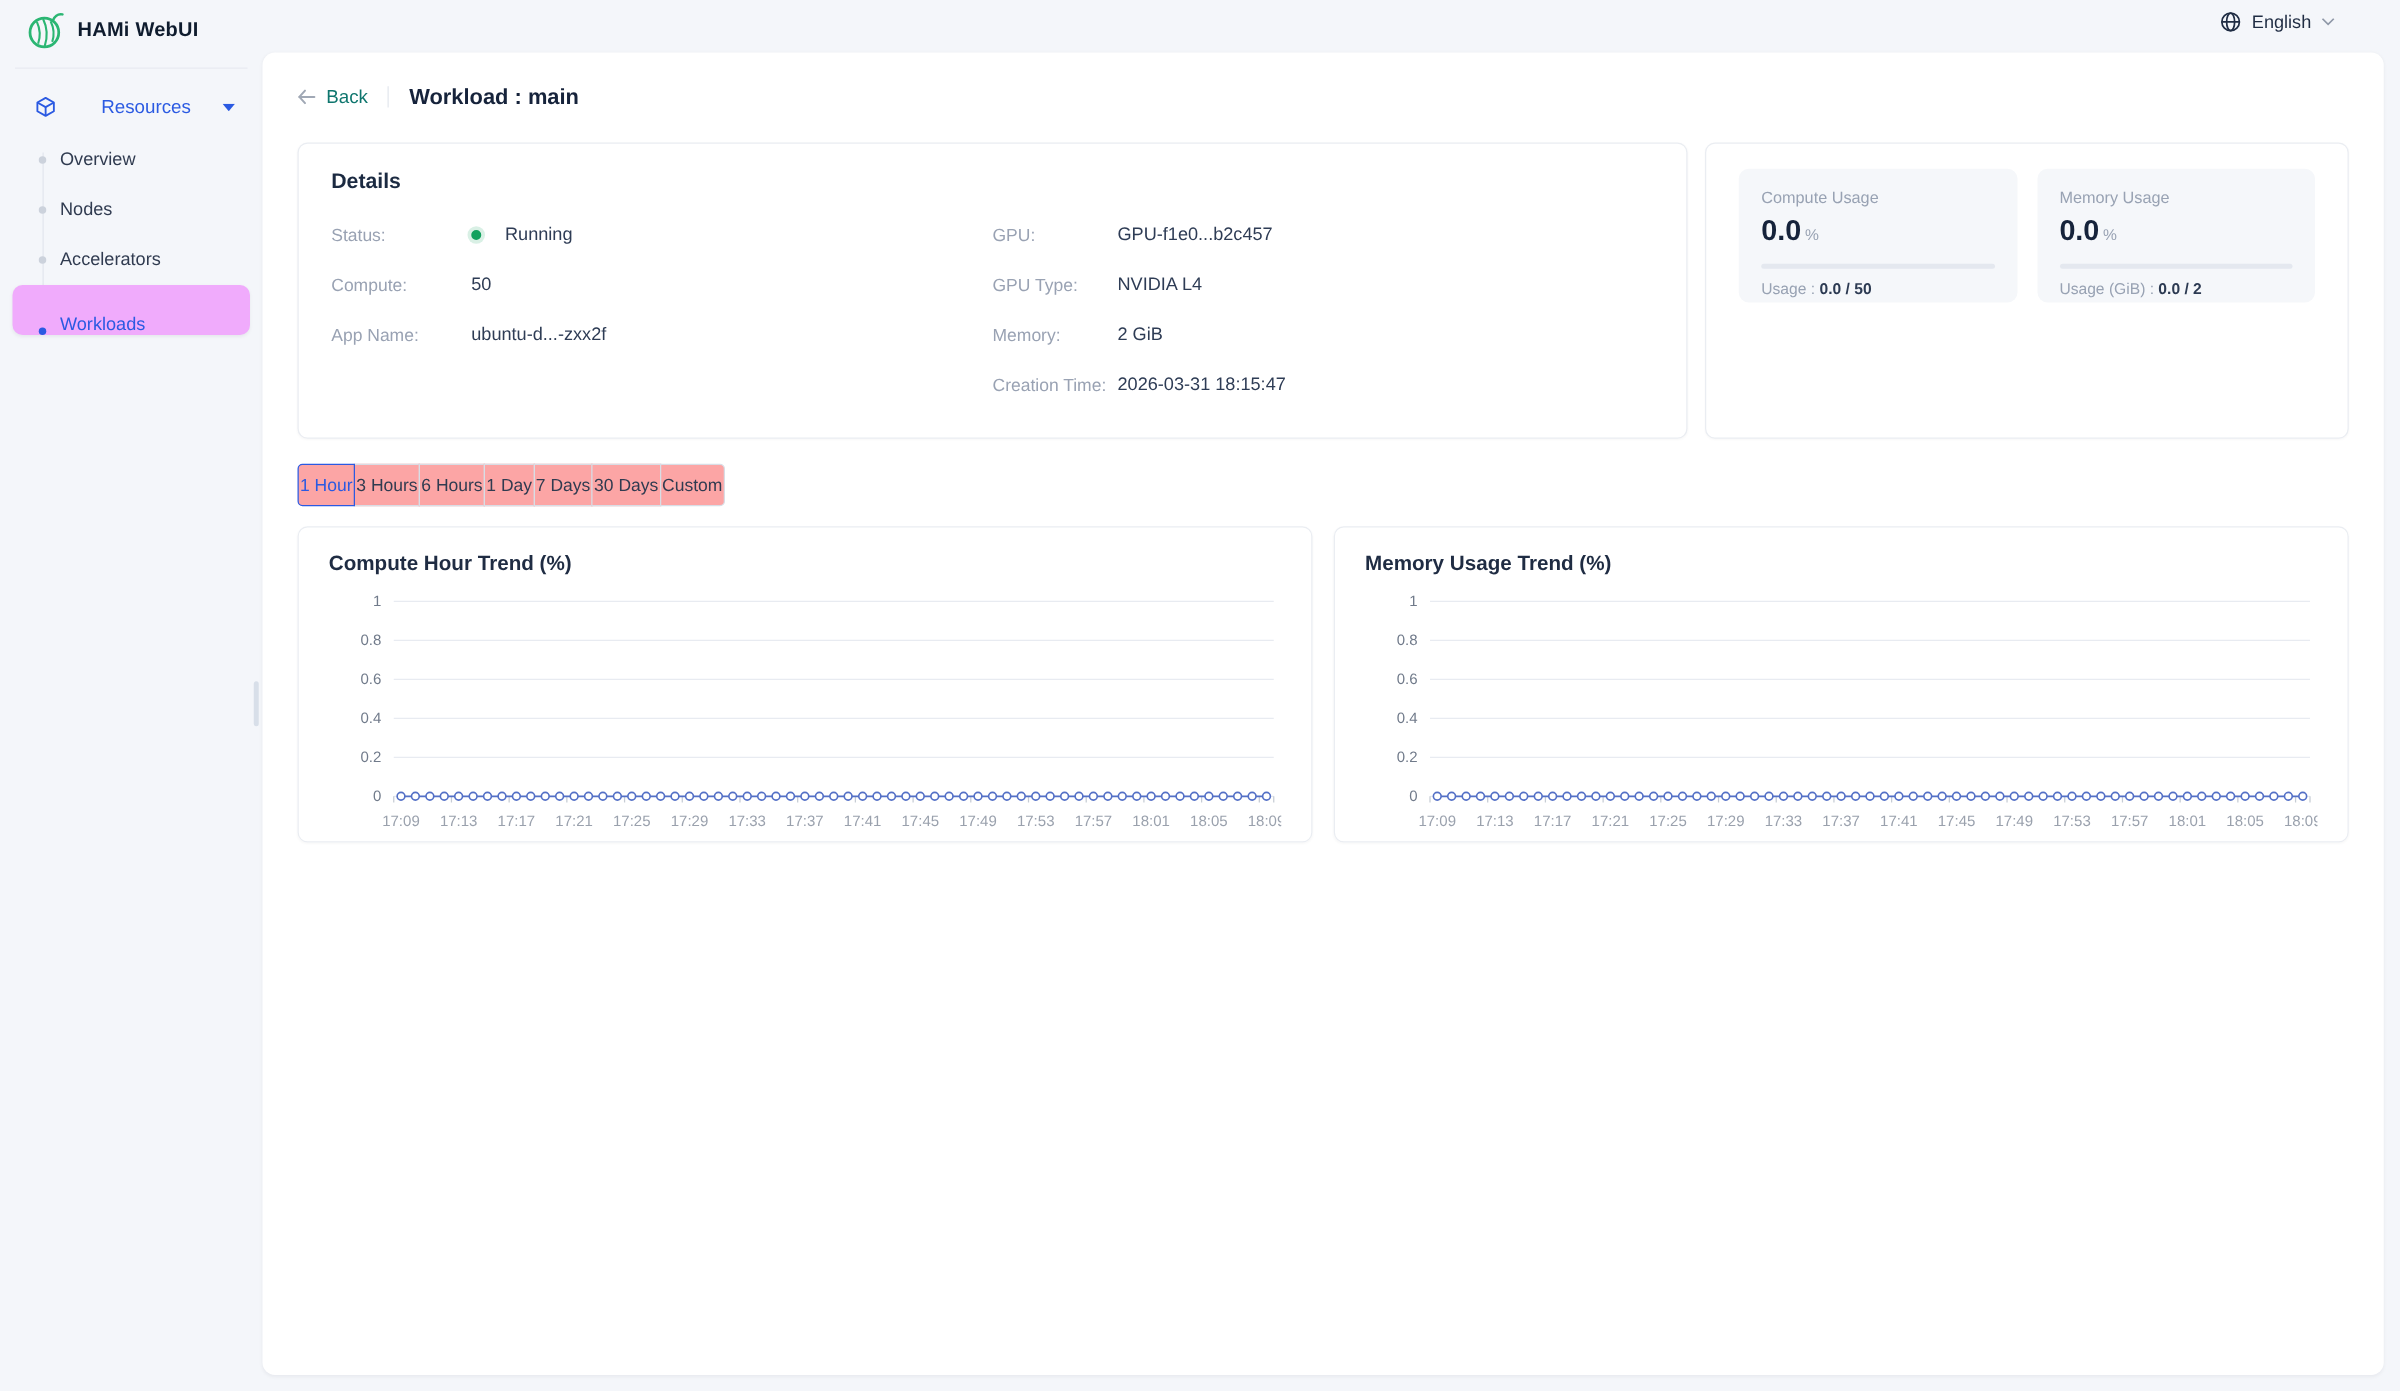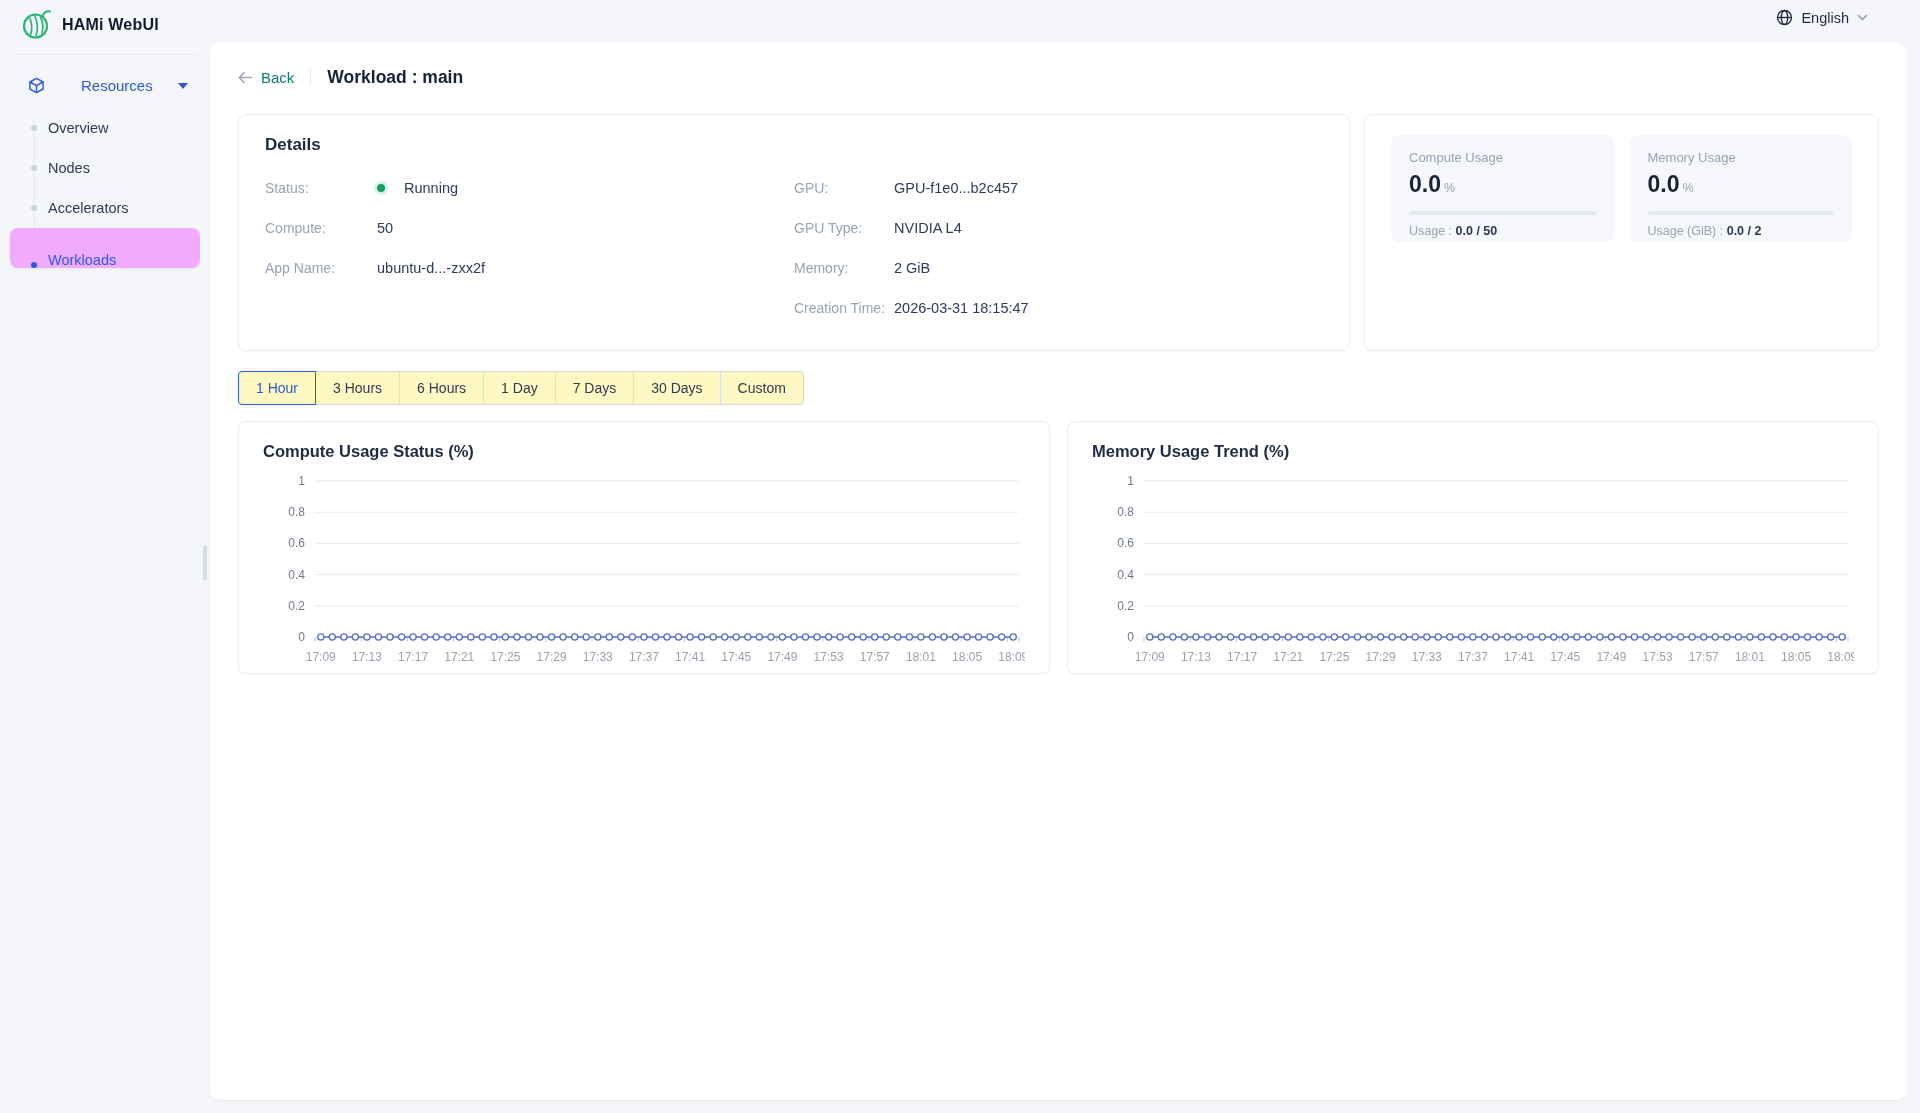--- a/index.html
+++ b/index.html
@@ -54,21 +54,21 @@
   .ov-value { font-size:23px; font-weight:700; color:#16233b; }
   .ov-unit { font-size:12.5px; color:#98a2b3; }
   .ov-bar { height:4px; background:#e4e8ef; border-radius:2px; margin:13px 0 9px; overflow:hidden; }
   .ov-bar-fill { height:100%; background:#2b5ae2; width:0%; }
   .ov-usage { font-size:12.5px; color:#98a2b3; }
   .ov-usage b { color:#2c3a52; font-weight:700; }
 
   
   .time-row { margin-top:20px; }
   .seg { display:inline-flex; }
-  .seg button { appearance:none; background:#fef9c3; border:1px solid #d8dde5; color:#303b50; font-size:14px; font-family:inherit; padding:0 17px; height:34px; cursor:pointer; margin-left:-1px; position:relative; }
+  .seg button { appearance:none; background:#fca5a5; border:1px solid #d8dde5; color:#303b50; font-size:14px; font-family:inherit; padding:0 1px; height:34px; cursor:pointer; margin-left:-1px; position:relative; }
   .seg button:first-child { margin-left:0; border-radius:4px 0 0 4px; }
   .seg button:last-child { border-radius:0 4px 4px 0; }
   .seg button.sel { color:#2b5ae2; border-color:#2b5ae2; z-index:2; }
 
   
   .charts-row { display:flex; gap:17px; margin-top:16px; }
   .chart-card { flex:1; border:1px solid #eaedf2; border-radius:8px; box-shadow:0 1px 2px rgba(16,24,40,.03); padding:20px 24px; height:253px; }
   .chart-card h3 { font-size:16.5px; font-weight:700; color:#1f2c43; }
   .chart-box { margin-top:6px; width:100%; height:205px; }
 </style>
@@ -239,21 +239,21 @@
       <button>6 Hours</button>
       <button>1 Day</button>
       <button>7 Days</button>
       <button>30 Days</button>
       <button>Custom</button>
     </div>
   </div>
 
   <div class="charts-row">
     <div class="chart-card">
-      <h3>Compute Usage Status (%)</h3>
+      <h3>Compute Hour Trend (%)</h3>
       <div class="chart-box"><svg width="762" height="205" viewBox="0 0 762 205">
             <line x1="52" y1="170" x2="756" y2="170" stroke="#e8ebf1" stroke-width="1"></line>
             <text x="42" y="174" text-anchor="end" font-size="12" fill="#707a8a" font-family="Liberation Sans, sans-serif">0</text>
             <line x1="52" y1="138.8" x2="756" y2="138.8" stroke="#e8ebf1" stroke-width="1"></line>
             <text x="42" y="142.8" text-anchor="end" font-size="12" fill="#707a8a" font-family="Liberation Sans, sans-serif">0.2</text>
             <line x1="52" y1="107.6" x2="756" y2="107.6" stroke="#e8ebf1" stroke-width="1"></line>
             <text x="42" y="111.6" text-anchor="end" font-size="12" fill="#707a8a" font-family="Liberation Sans, sans-serif">0.4</text>
             <line x1="52" y1="76.4" x2="756" y2="76.4" stroke="#e8ebf1" stroke-width="1"></line>
             <text x="42" y="80.4" text-anchor="end" font-size="12" fill="#707a8a" font-family="Liberation Sans, sans-serif">0.6</text>
             <line x1="52" y1="45.19999999999999" x2="756" y2="45.19999999999999" stroke="#e8ebf1" stroke-width="1"></line>

